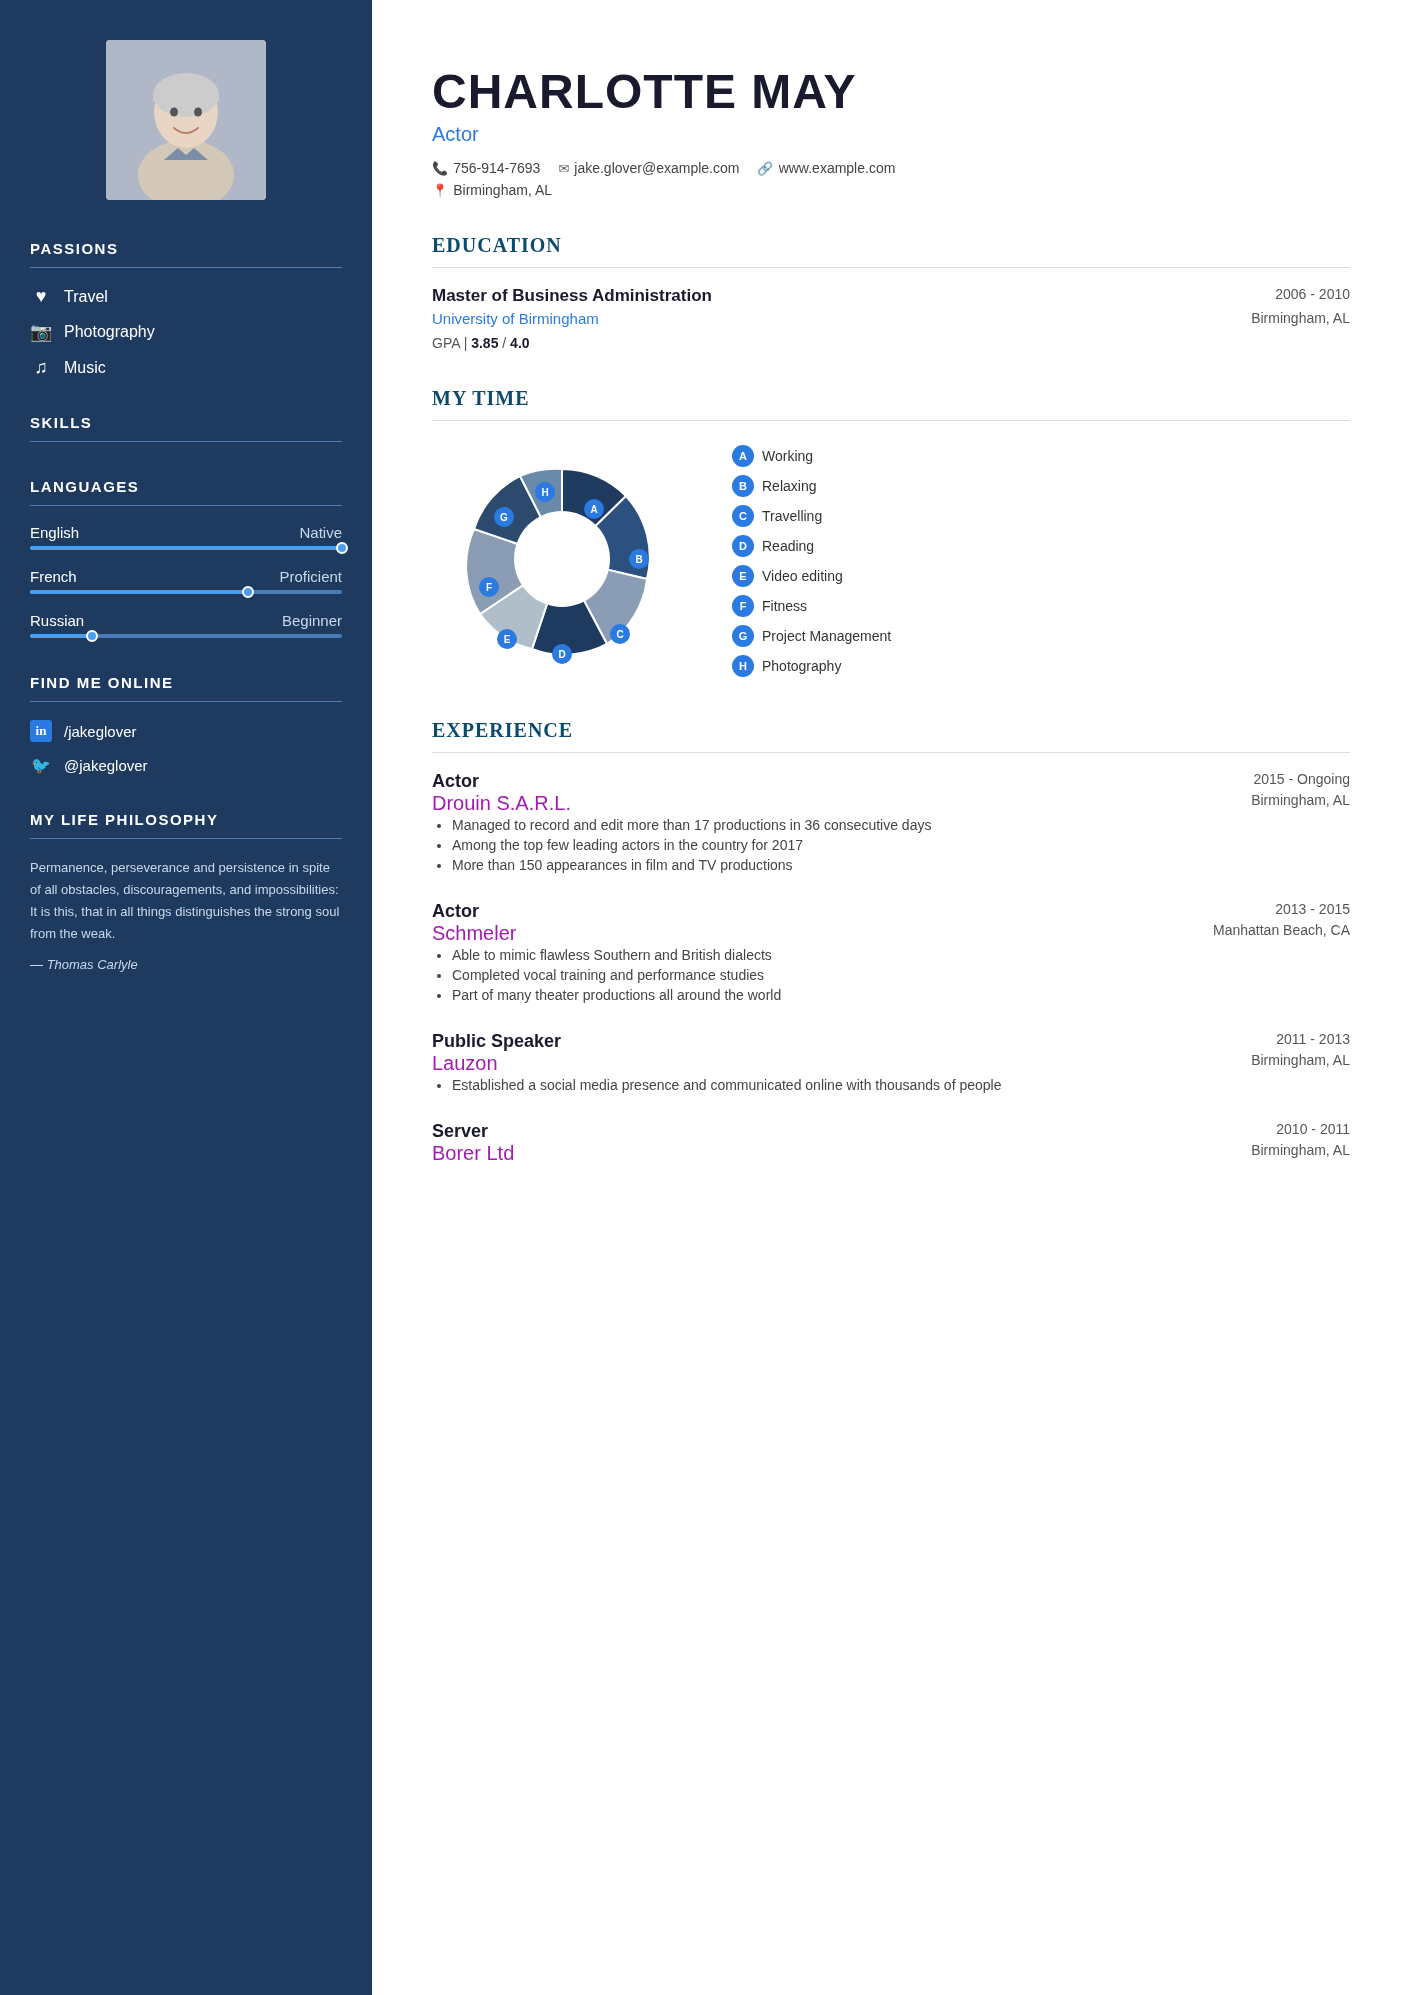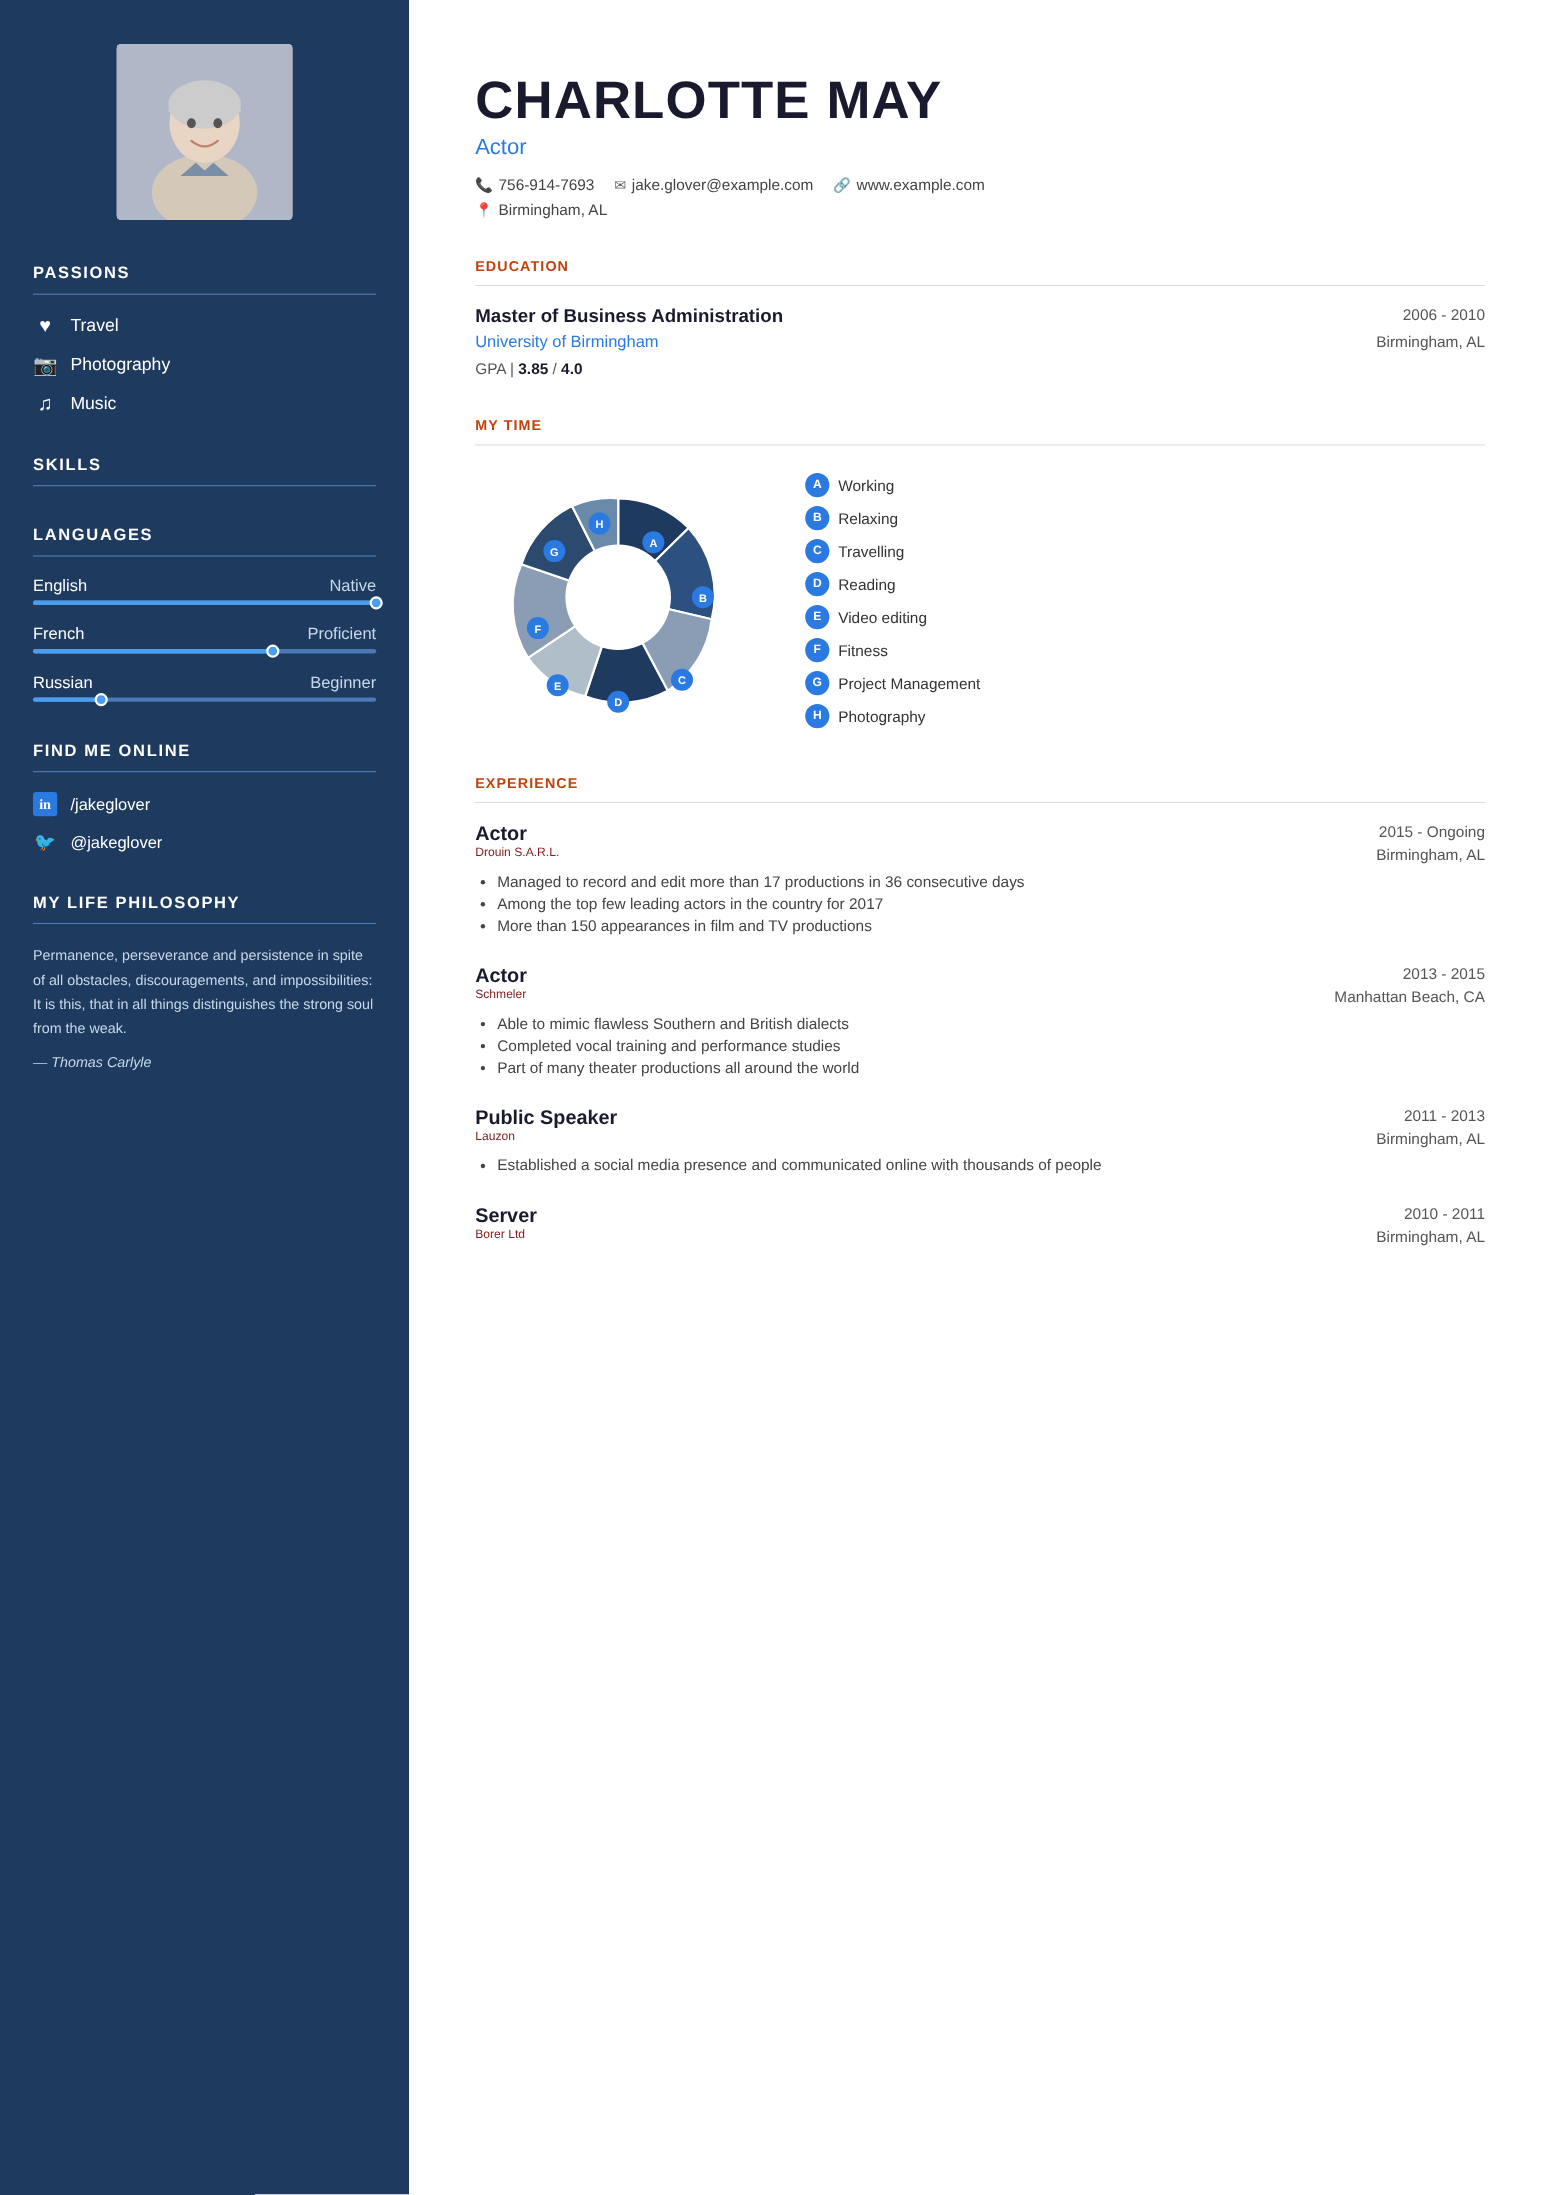--- a/index.html
+++ b/index.html
@@ -171,26 +171,27 @@
       font-size: 14px;
       color: #444;
       display: flex;
       align-items: center;
       gap: 5px;
       margin-bottom: 36px;
     }
 
     .main-section { margin-bottom: 36px; }
     .main-section-title {
-      font-size: 13px;
+      font-size: 20px;
       font-weight: 700;
-      color: #c2410c;
+      color: #0c4a6e;
       text-transform: uppercase;
       letter-spacing: 1px;
       margin-bottom: 10px;
+      font-family: Liberation Serif, serif;
     }
     .main-divider {
       border: none;
       border-top: 1.5px solid #ddd;
       margin-bottom: 18px;
     }
 
     
     .edu-row {
       display: flex;
@@ -267,22 +268,22 @@
       font-size: 18px;
       font-weight: 700;
       color: #1a1a2e;
     }
     .exp-dates {
       font-size: 14px;
       color: #555;
       white-space: nowrap;
     }
     .exp-company {
-      font-size: 11px;
-      color: #7f1d1d;
+      font-size: 20px;
+      color: #a21caf;
       margin-bottom: 2px;
     }
     .exp-location {
       font-size: 14px;
       color: #555;
       margin-bottom: 8px;
       text-align: right;
     }
     .exp-bullets { padding-left: 20px; }
     .exp-bullets li {

